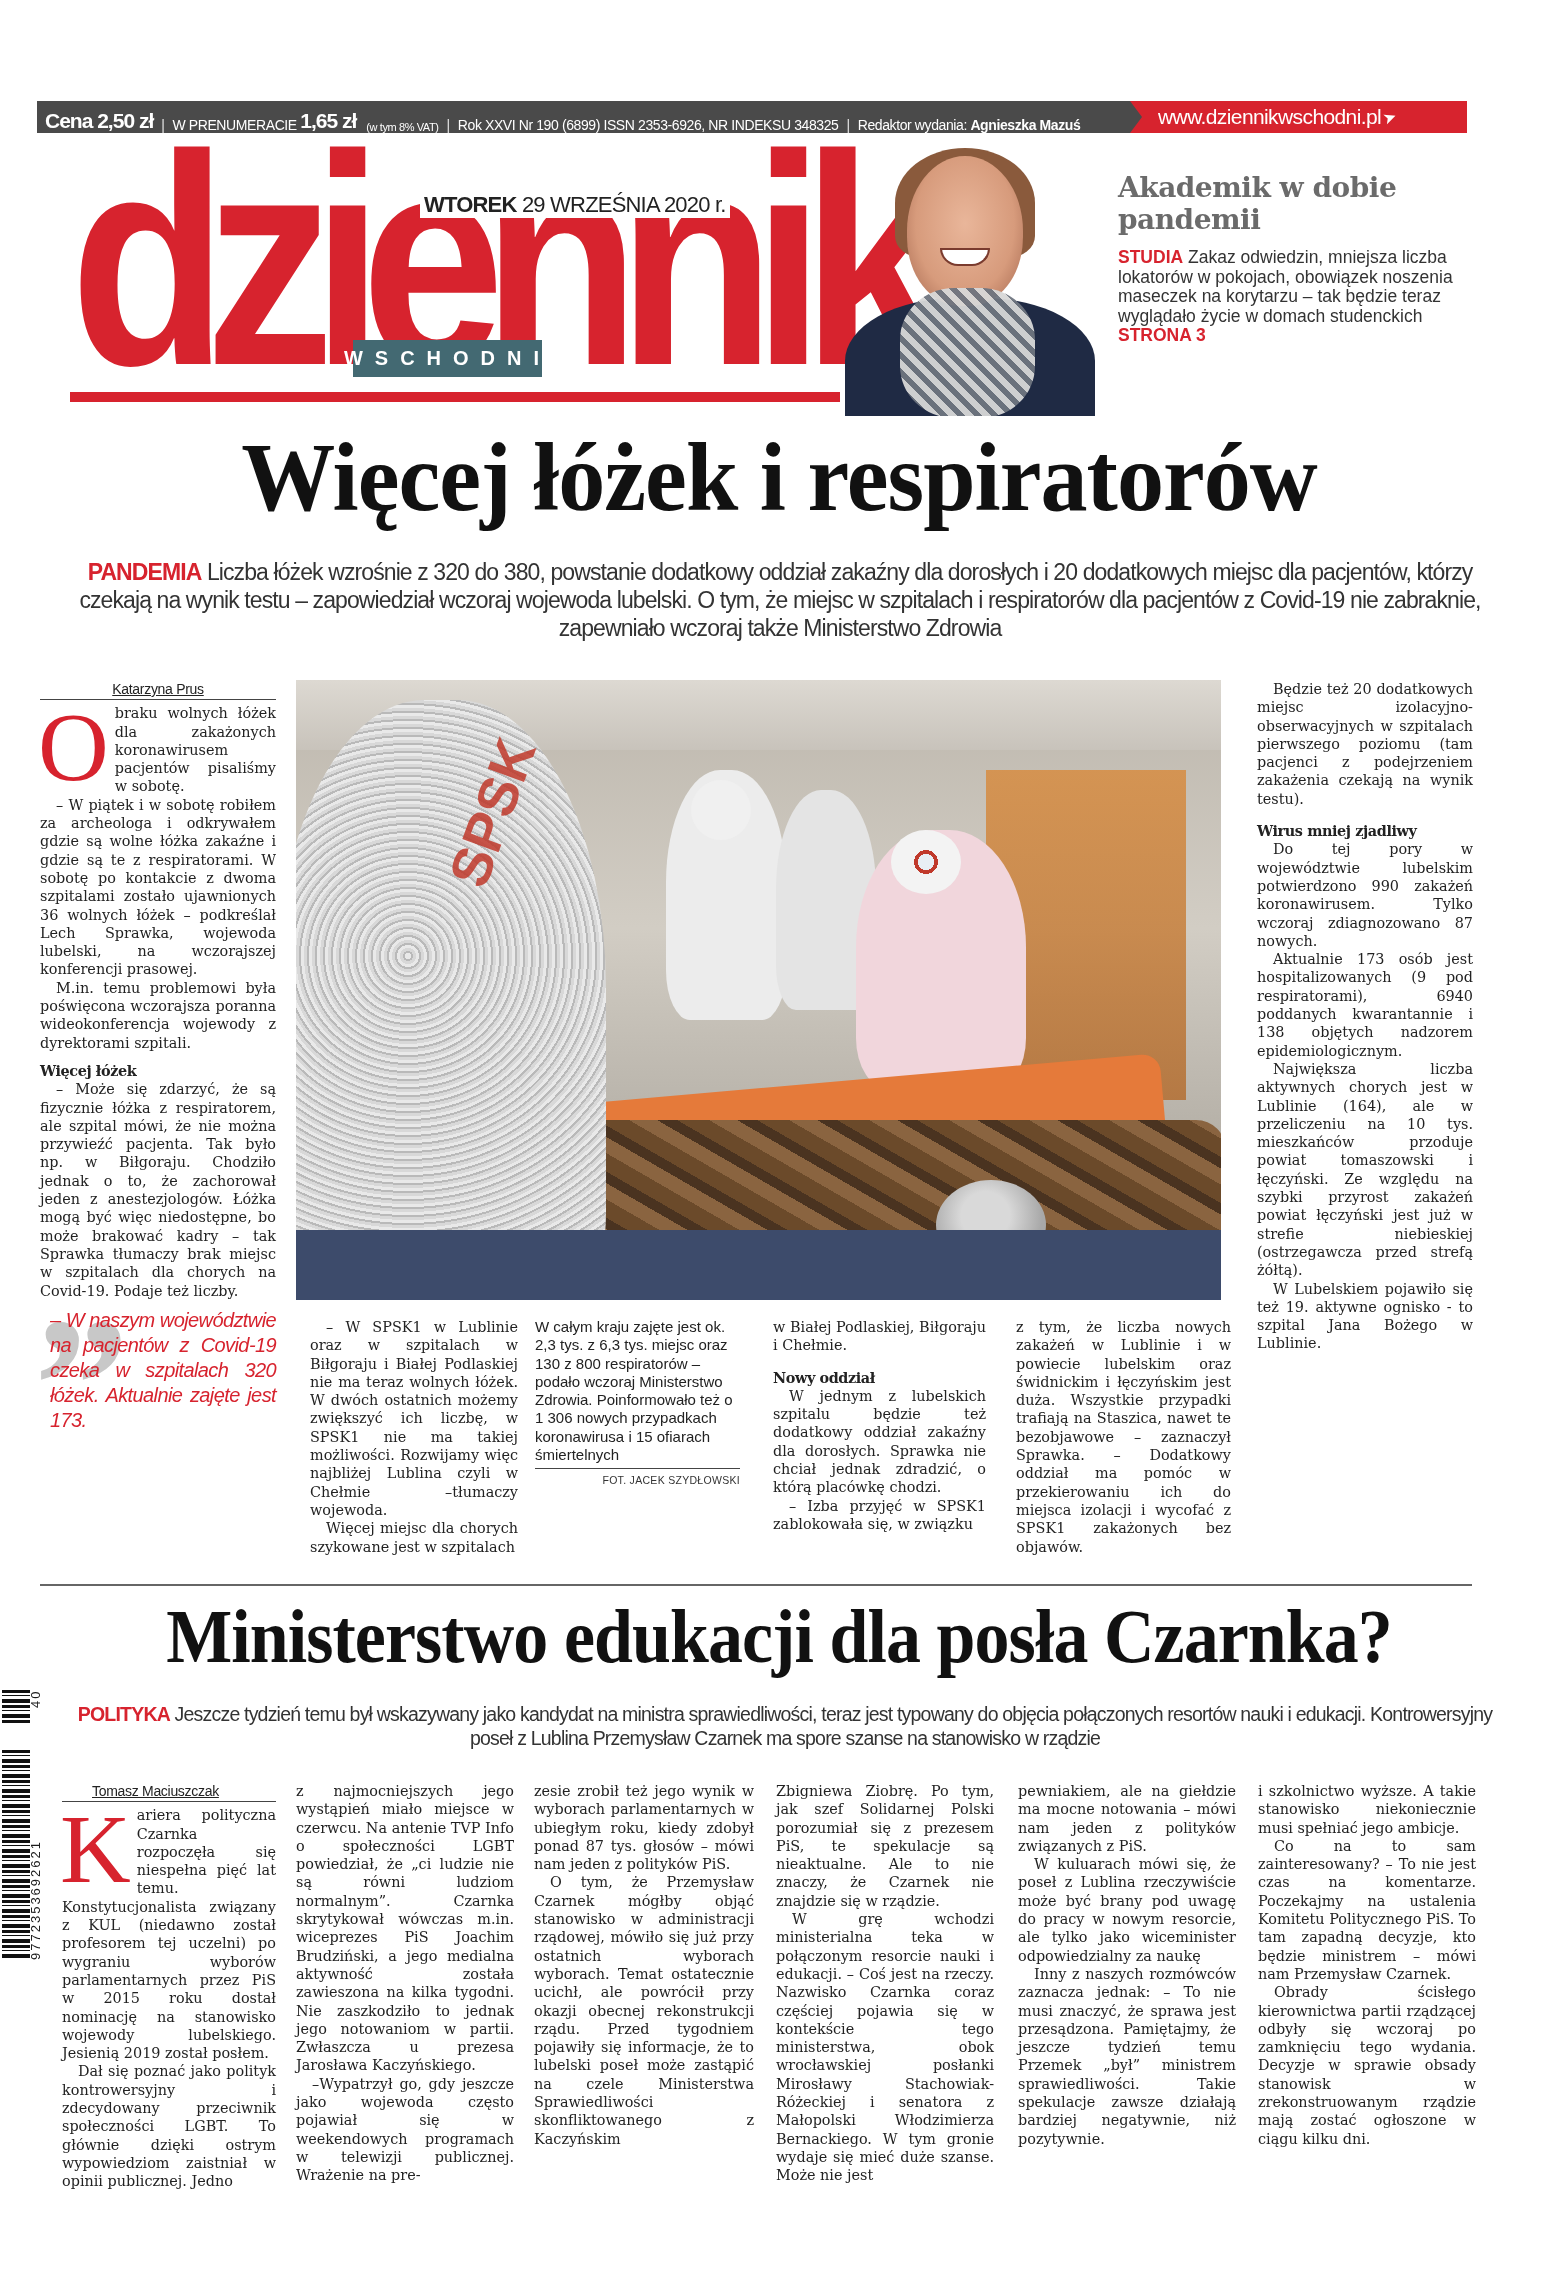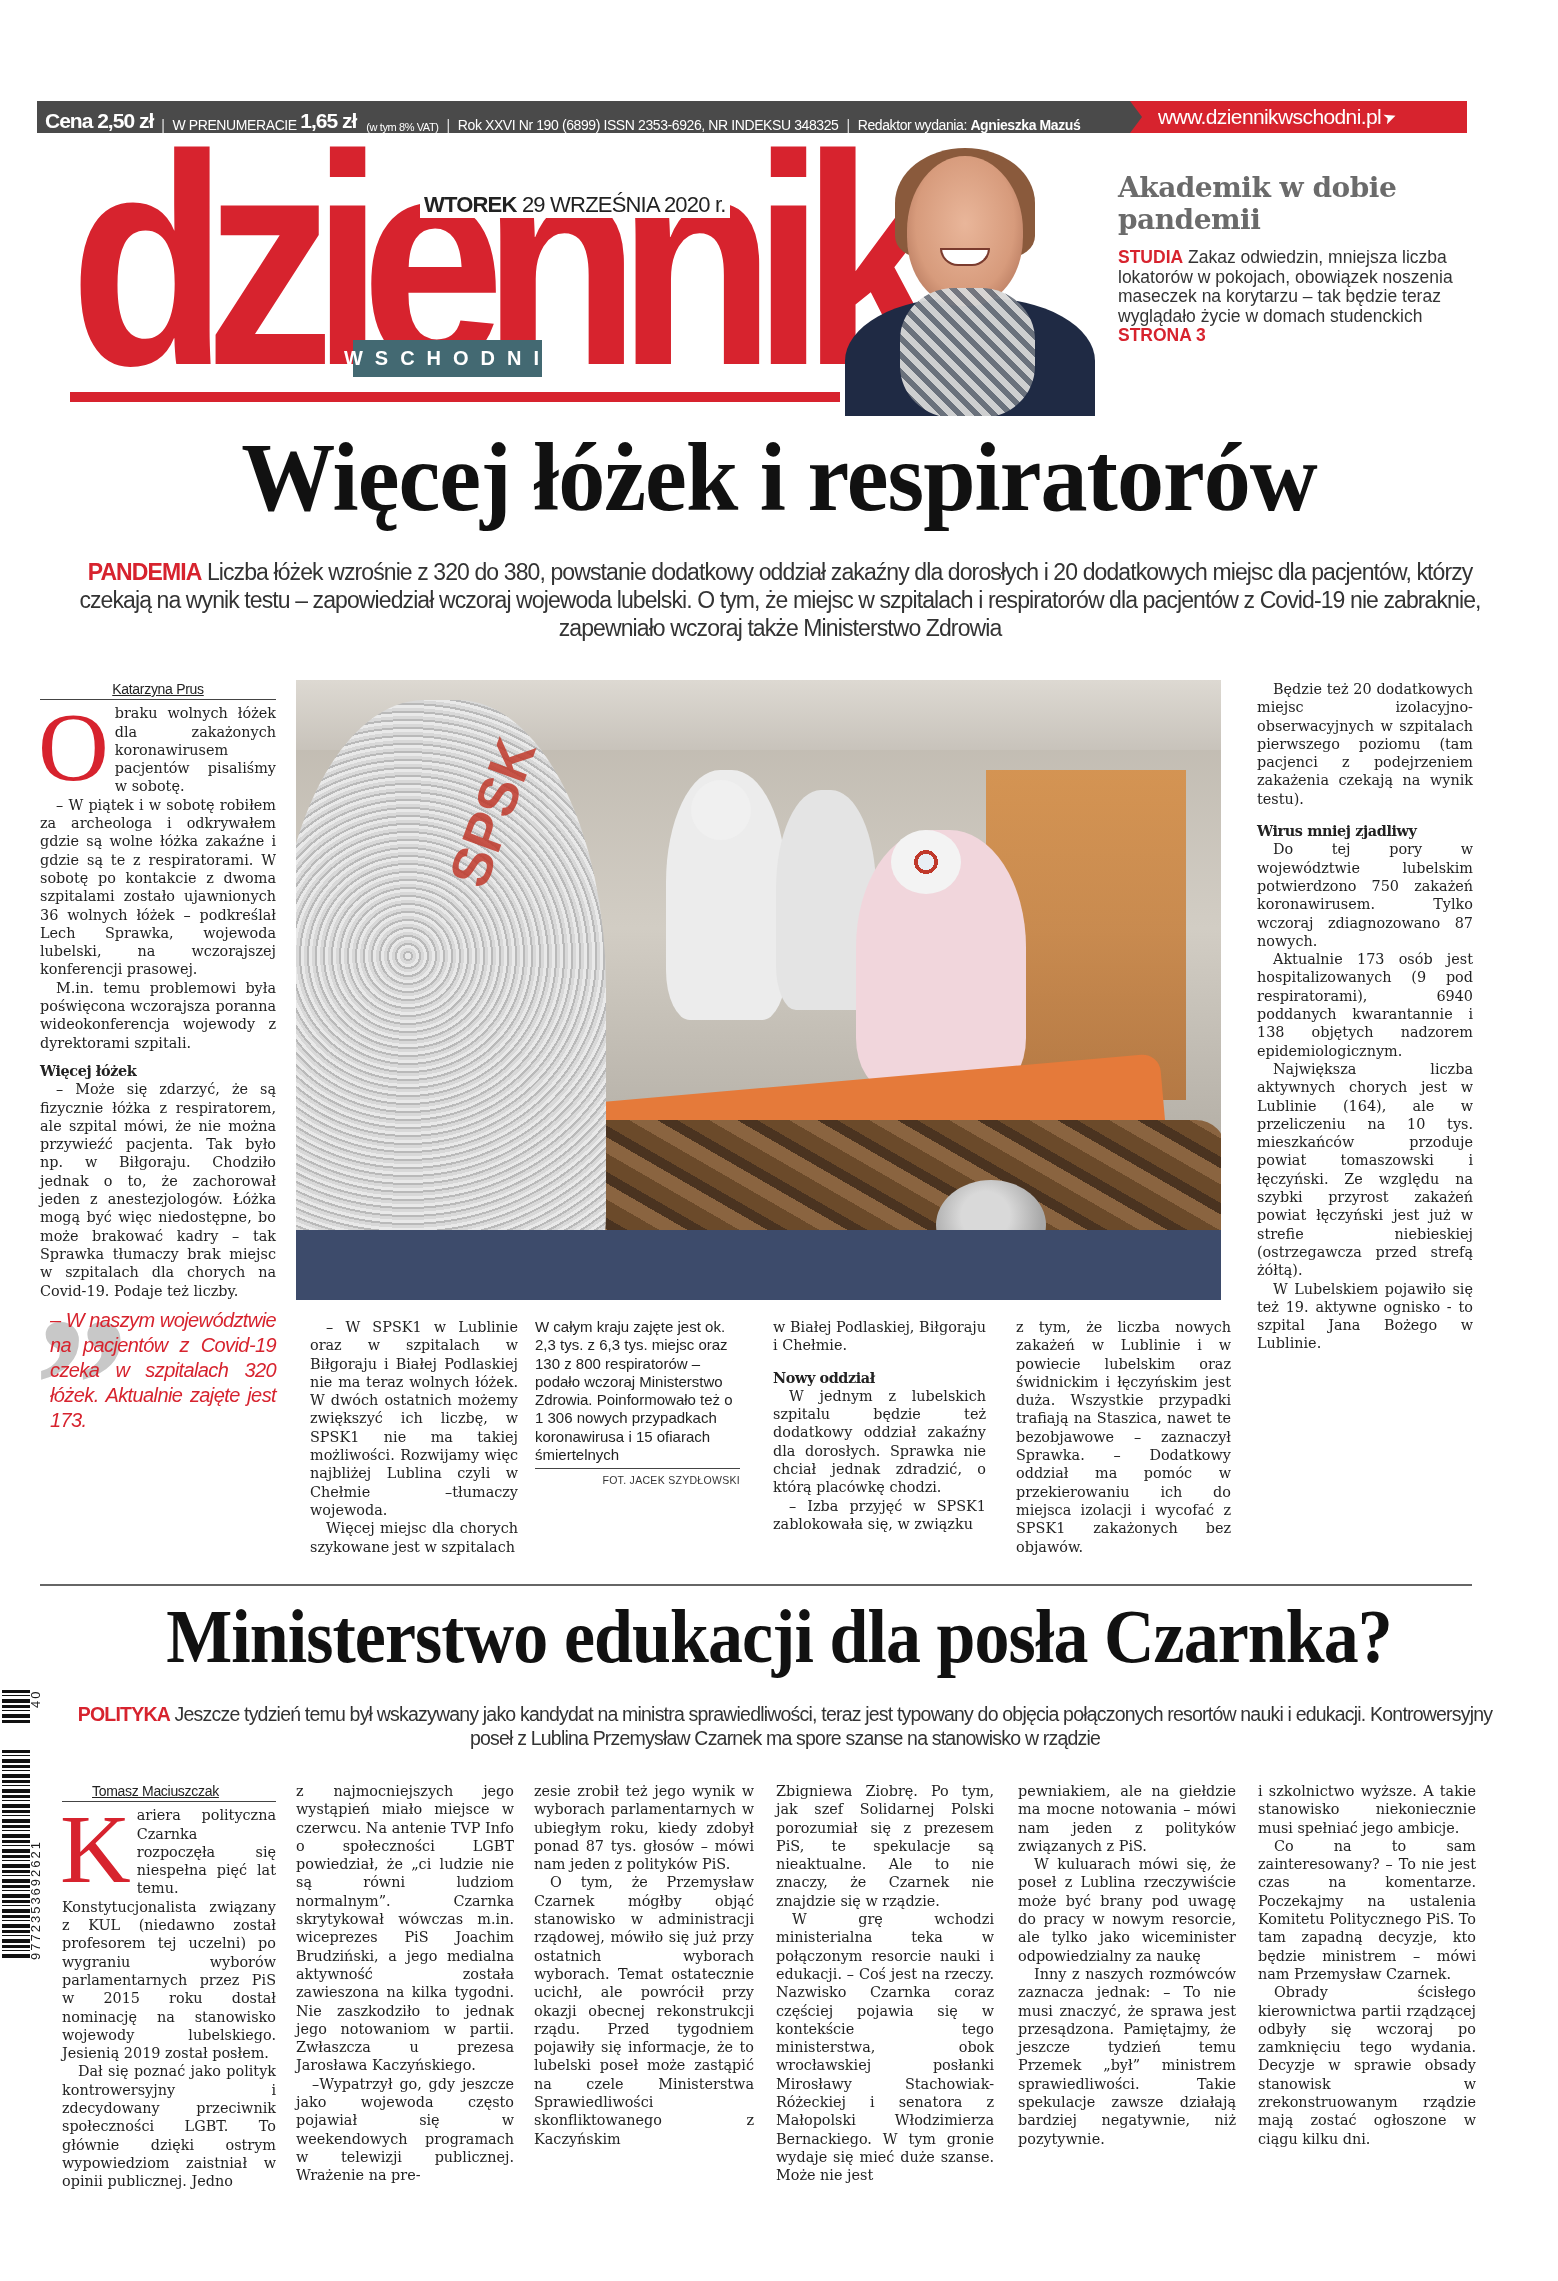--- a/index.html
+++ b/index.html
@@ -193,21 +193,21 @@
   <p>– Izba przyjęć w SPSK1 zablokowała się, w związku</p>
 </div>
 
 <div class="col" style="left:1016px; top:1318px; width:215px;">
   <p class="noind">z tym, że liczba nowych zakażeń w Lublinie i w powiecie lubelskim oraz świdnickim i łęczyńskim jest duża. Wszystkie przypadki trafiają na Staszica, nawet te bezobjawowe – zaznaczył Sprawka. – Dodatkowy oddział ma pomóc w przekierowaniu ich do miejsca izolacji i wycofać z SPSK1 zakażonych bez objawów.</p>
 </div>
 
 <div class="col" style="left:1257px; top:680px; width:216px;">
   <p>Będzie też 20 dodatkowych miejsc izolacyjno-obserwacyjnych w szpitalach pierwszego poziomu (tam pacjenci z podejrzeniem zakażenia czekają na wynik testu).</p>
   <h4 style="margin-top:14px;">Wirus mniej zjadliwy</h4>
-  <p>Do tej pory w województwie lubelskim potwierdzono 750 zakażeń koronawirusem. Tylko wczoraj zdiagnozowano 87 nowych.</p>
+  <p>Do tej pory w województwie lubelskim potwierdzono 990 zakażeń koronawirusem. Tylko wczoraj zdiagnozowano 87 nowych.</p>
   <p>Aktualnie 173 osób jest hospitalizowanych (9 pod respiratorami), 6940 poddanych kwarantannie i 138 objętych nadzorem epidemiologicznym.</p>
   <p>Największa liczba aktywnych chorych jest w Lublinie (164), ale w przeliczeniu na 10 tys. mieszkańców przoduje powiat tomaszowski i łęczyński. Ze względu na szybki przyrost zakażeń powiat łęczyński jest już w strefie niebieskiej (ostrzegawcza przed strefą żółtą).</p>
   <p>W Lubelskiem pojawiło się też 19. aktywne ognisko - to szpital Jana Bożego w Lublinie.</p>
 </div>
 
 <div class="hr" style="left:40px; top:1584px; width:1432px;"></div>
 
 <h1 class="h1b">Ministerstwo edukacji dla posła Czarnka?</h1>
 <p class="lead2">
   <span class="kicker">POLITYKA</span>

